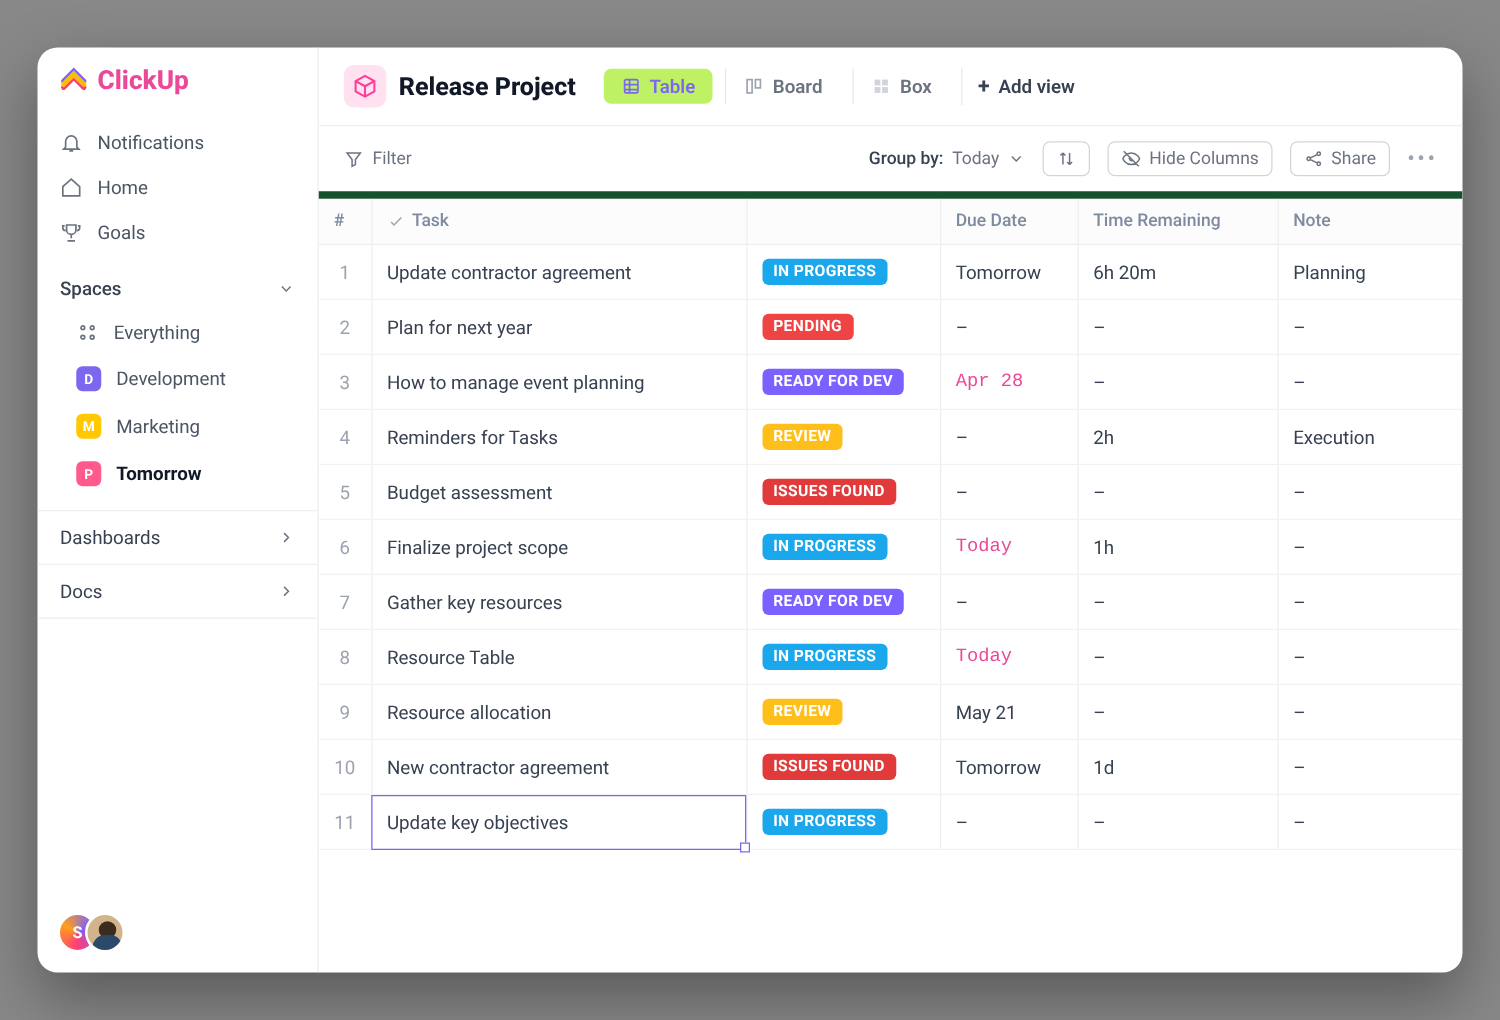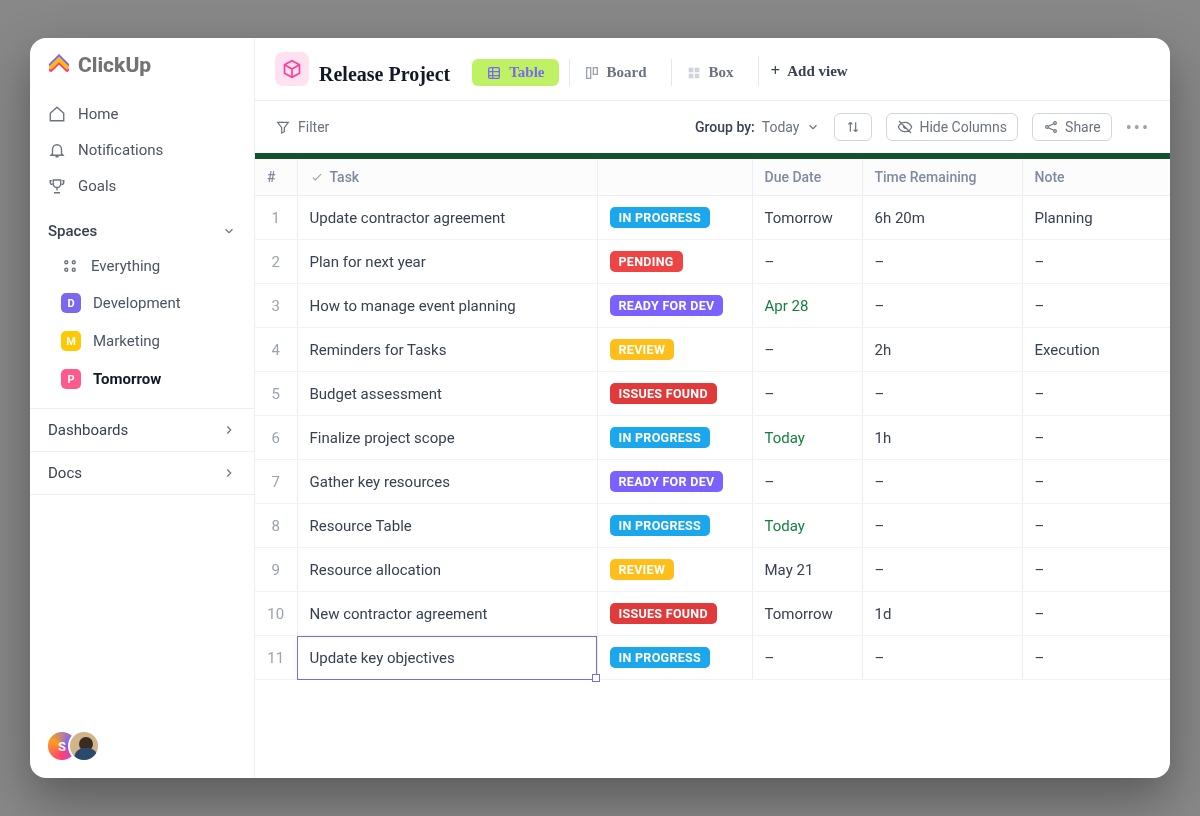--- a/index.html
+++ b/index.html
@@ -24,21 +24,21 @@
   
   .sidebar {
     width: 225px;
     border-right: 1px solid #eceef1;
     display: flex;
     flex-direction: column;
     padding-top: 14px;
   }
   .brand { display: flex; align-items: center; gap: 6px; padding: 0 16px 18px; }
   .brand-icon { width: 26px; height: 26px; }
-  .brand-name { font-size: 21px; font-weight: 800; color: #737373; }
+  .brand-name { font-size: 21px; font-weight: 800; color: #ec4899; }
   .nav-list { padding: 0 8px; }
   .nav-item {
     display: flex; align-items: center; gap: 12px;
     padding: 9px 10px; border-radius: 6px;
     color: #4b5563; font-size: 15px; cursor: pointer;
   }
   .nav-icon { width: 18px; height: 18px; stroke: #6b7280; fill: none; stroke-width: 1.8; }
   .section-row {
     display: flex; align-items: center; justify-content: space-between;
     padding: 18px 18px 8px; font-size: 15px; color: #374151; font-weight: 500;
@@ -55,22 +55,22 @@
   .sidebar-spacer { flex:1; }
   .avatar-stack { display:flex; padding:0 16px 16px; }
   .avatar { width:32px; height:32px; border-radius:50%; border:2px solid #fff; }
   .avatar1 { background: conic-gradient(from 180deg, #ff3d77, #ff9f1a, #7b61ff, #ff3d77); display:flex; align-items:center; justify-content:center; color:#fff; font-weight:700; font-size:13px; }
   .avatar2 { background:#d1b48a; margin-left:-10px; position:relative; overflow:hidden; }
   .avatar2::before { content:""; position:absolute; width:14px; height:14px; background:#3a2c1e; border-radius:50%; top:5px; left:9px; }
   .avatar2::after { content:""; position:absolute; width:24px; height:16px; background:#2b4a6b; border-radius:10px 10px 0 0; bottom:-4px; left:4px; }
   
   .main { flex:1; display:flex; flex-direction:column; min-width:0; }
   .header {
-    display:flex; align-items:flex-end; gap:10px;
-    padding:14px 20px; border-bottom:1px solid #eceef1;font-family:Liberation Serif, serif;
+    display:flex; align-items:center; gap:10px;
+    padding:14px 20px; border-bottom:1px solid #eceef1;
   }
   .proj-icon {
     width:34px; height:34px; border-radius:8px;
     background:#ffe1f0; display:flex; align-items:center; justify-content:center;
   }
   .proj-title { font-size:20px; font-weight:800; color:#111827; margin-right:12px; }
   .view-tab {
     display:flex; align-items:center; gap:7px;
     padding:5px 14px; font-size:15px; font-weight:600;
     color:#6b7280; border-left:1px solid #e5e7eb; cursor:pointer;
@@ -104,21 +104,21 @@
   }
   .col-num { width:42px; text-align:center; color:#9ca3af; font-variant-numeric: tabular-nums; border-right:1px solid #eceef1; }
   .col-task { width:300px; border-right:1px solid #eceef1; }
   .col-status { width:155px; border-right:1px solid #eceef1; }
   .col-due { width:110px; border-right:1px solid #eceef1; }
   .col-time { width:160px; border-right:1px solid #eceef1; }
   .status-badge {
     display:inline-block; padding:3px 9px; border-radius:5px;
     color:#fff; font-size:12.5px; font-weight:700; letter-spacing:.3px;
   }
-  .due-red { color:#15803d; }
+  .due-red { color:#ec4899;font-family:Liberation Mono, monospace; }
   .task-editing .col-task { outline:1.5px solid #7b68ee; outline-offset:-1px; position:relative; }
   .task-editing .col-task::after {
     content:""; position:absolute; right:-3px; bottom:-3px;
     width:6px; height:6px; background:#fff; border:1.5px solid #7b68ee;
   }
   .check-icon { width:14px; height:14px; stroke:#9ca3af; fill:none; stroke-width:2; margin-right:6px; vertical-align:-2px; }
   .th-task { display:flex; align-items:center; }
 </style>
 </head>
 <body>
@@ -131,29 +131,29 @@
         <path d="M6 22 L16 12 L26 22" fill="none" stroke="#ff3d77" stroke-width="5" stroke-linecap="round"></path>
         <path d="M6 22 L16 12 L26 22" fill="none" stroke="#7b61ff" stroke-width="5" stroke-linecap="round" transform="translate(0,-6)"></path>
         <path d="M6 22 L16 12 L26 22" fill="none" stroke="#ffc800" stroke-width="5" stroke-linecap="round" transform="translate(0,-3)" opacity=".9"></path>
       </svg>
       <span class="brand-name">ClickUp</span>
     </div>
 
     <div class="nav-list">
       <div class="nav-item">
         <svg class="nav-icon" viewBox="0 0 24 24">
-            <path d="M3 11 L12 3 L21 11 V21 H3 Z"></path>
-          </svg>
-        <span>Home</span>
+            <path d="M6 17 V11 a6 6 0 0 1 12 0 V17 l2 2 H4 Z M10 21 h4"></path>
+          </svg>
+        <span>Notifications</span>
       </div>
       <div class="nav-item">
         <svg class="nav-icon" viewBox="0 0 24 24">
-            <path d="M6 17 V11 a6 6 0 0 1 12 0 V17 l2 2 H4 Z M10 21 h4"></path>
-          </svg>
-        <span>Notifications</span>
+            <path d="M3 11 L12 3 L21 11 V21 H3 Z"></path>
+          </svg>
+        <span>Home</span>
       </div>
       <div class="nav-item">
         <svg class="nav-icon" viewBox="0 0 24 24">
             <path d="M7 4 h10 v5 a5 5 0 0 1 -10 0 Z M12 14 v4 M8 21 h8 M5 5 H3 v2 a3 3 0 0 0 3 3 M19 5 h2 v2 a3 3 0 0 1 -3 3"></path>
           </svg>
         <span>Goals</span>
       </div>
     </div>
 
     <div class="section-row">

